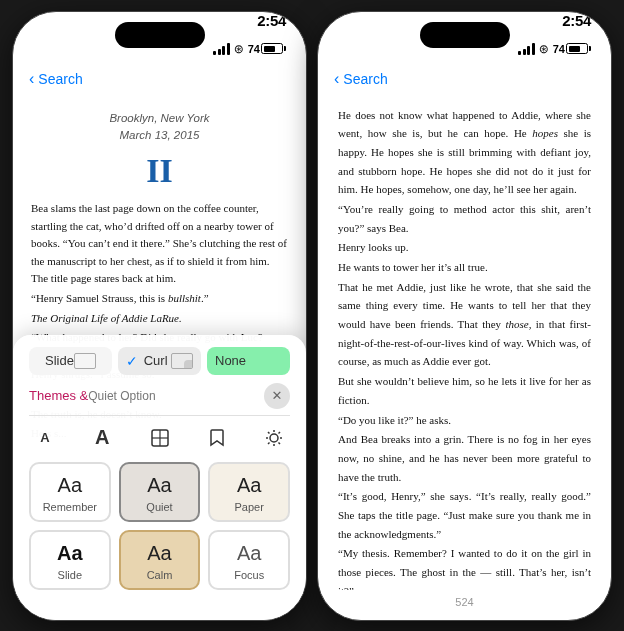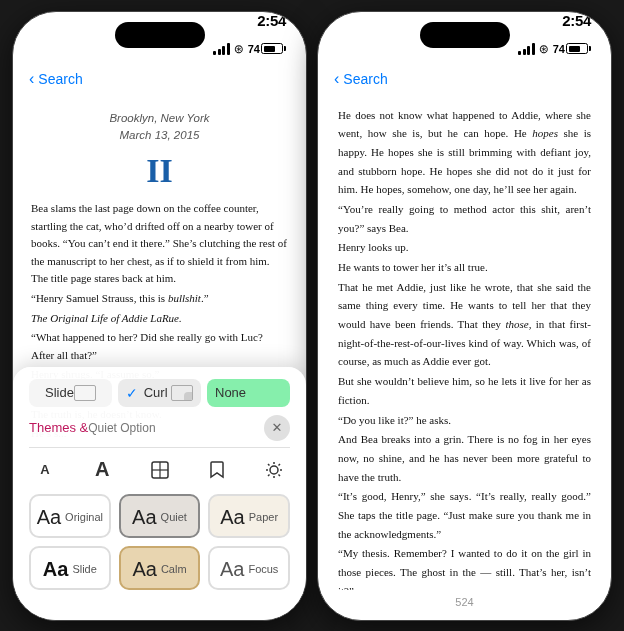--- a/index.html
+++ b/index.html
@@ -277,21 +277,21 @@
       display: grid;
       grid-template-columns: repeat(3, 1fr);
       gap: 8px;
     }
 
     .theme-card {
       border-radius: 10px;
       border: 2px solid #e0e0e0;
       overflow: hidden;
       display: flex;
-      flex-direction: row;
+      flex-direction: column;
       align-items: center;
       justify-content: center;
       padding: 10px 6px 7px;
       gap: 4px;
       cursor: pointer;
       position: relative;
     }
 
     .theme-card.calm-card {
       background: #e8d5b0;
@@ -463,21 +463,21 @@
             <line x1="15" y1="3" x2="13.5" y2="4.5" stroke="#333" stroke-width="1.5"></line>
             <line x1="4.5" y1="13.5" x2="3" y2="15" stroke="#333" stroke-width="1.5"></line>
           </svg>
         </div>
       </div>
 
       <div class="themes-grid">
 
         <div class="theme-card" style="background:#fff;border-color:#ddd;">
           <span class="theme-aa" style="font-size:20px;font-weight:500;color:#222;">Aa</span>
-          <span class="theme-label">Original</span>
+          <span class="theme-label">Remember</span>
         </div>
 
         <div class="theme-card quiet-card" style="background:#e4e0db; border: 2px solid #888;">
           <span class="theme-aa" style="font-size:20px;font-weight:500;color:#222;">Aa</span>
           <span class="theme-label">Quiet</span>
         </div>
 
         <div class="theme-card" style="background:#f5f0e6;border-color:#ddd;">
           <span class="theme-aa" style="font-size:20px;font-weight:500;color:#222;">Aa</span>
           <span class="theme-label">Paper</span>

